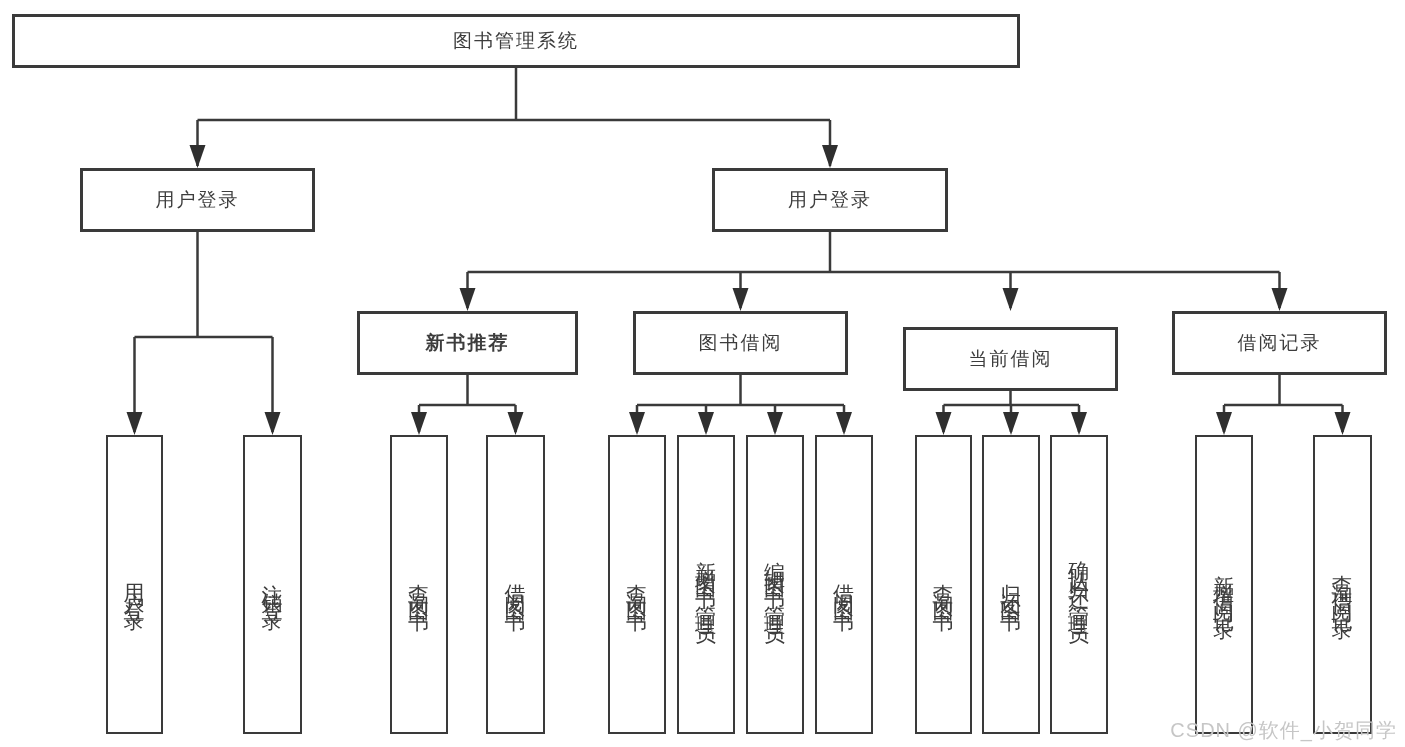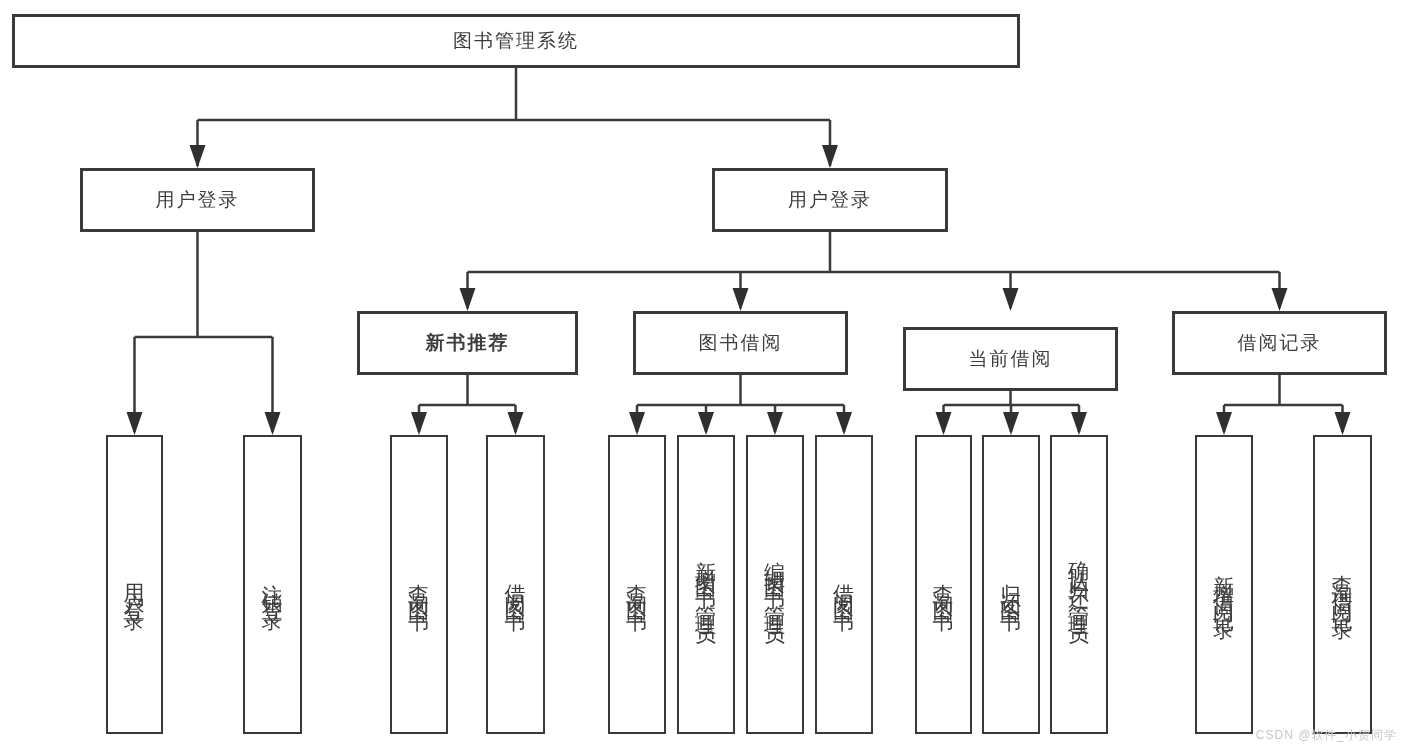--- a/index.html
+++ b/index.html
@@ -37,21 +37,21 @@
     font-size: 21px;
     letter-spacing: 9px;
     line-height: 1.1;
     white-space: nowrap;
   }
   .watermark {
     position: absolute;
     right: 8px;
     bottom: 3px;
     color: #c6c6c6;
-    font-size: 12px;
+    font-size: 20px;
     letter-spacing: 1px;
     z-index: 3;
   }
 </style>
 </head>
 <body>
 
 <div class="canvas">
 
   <svg class="wires" viewBox="0 0 1405 747" fill="none" stroke="#3a3a3a" stroke-width="2.5">

